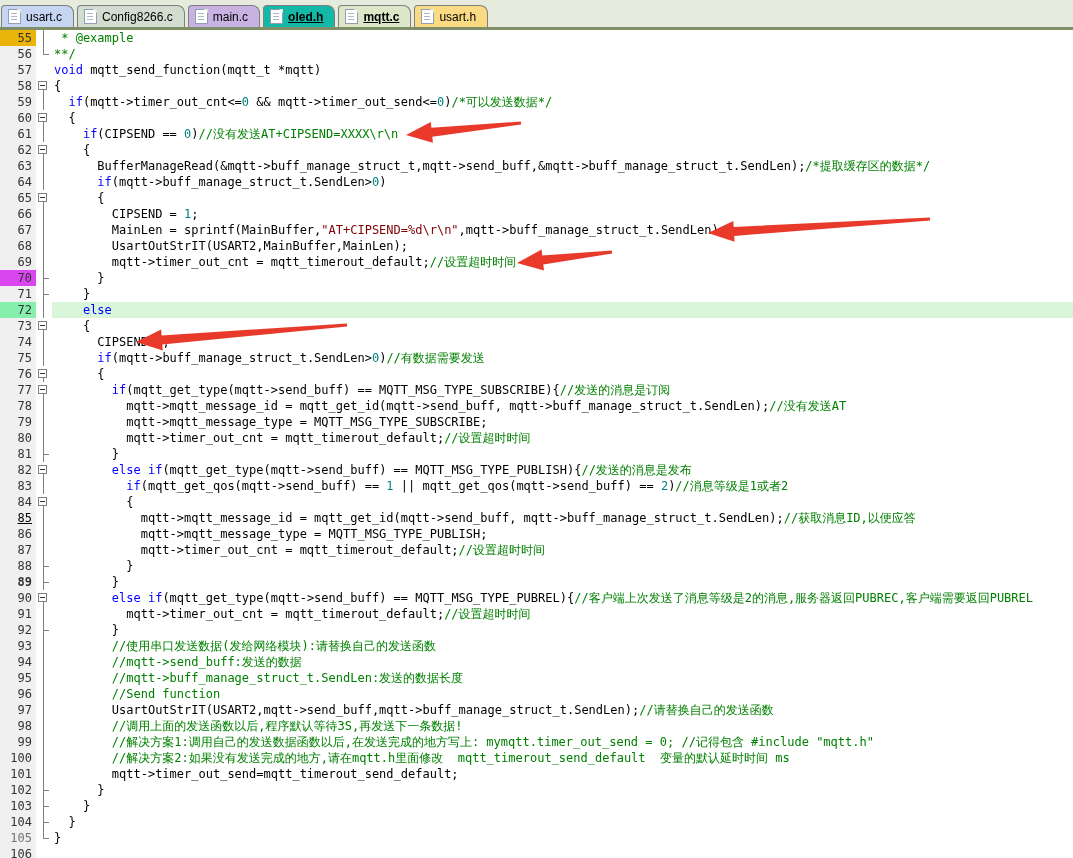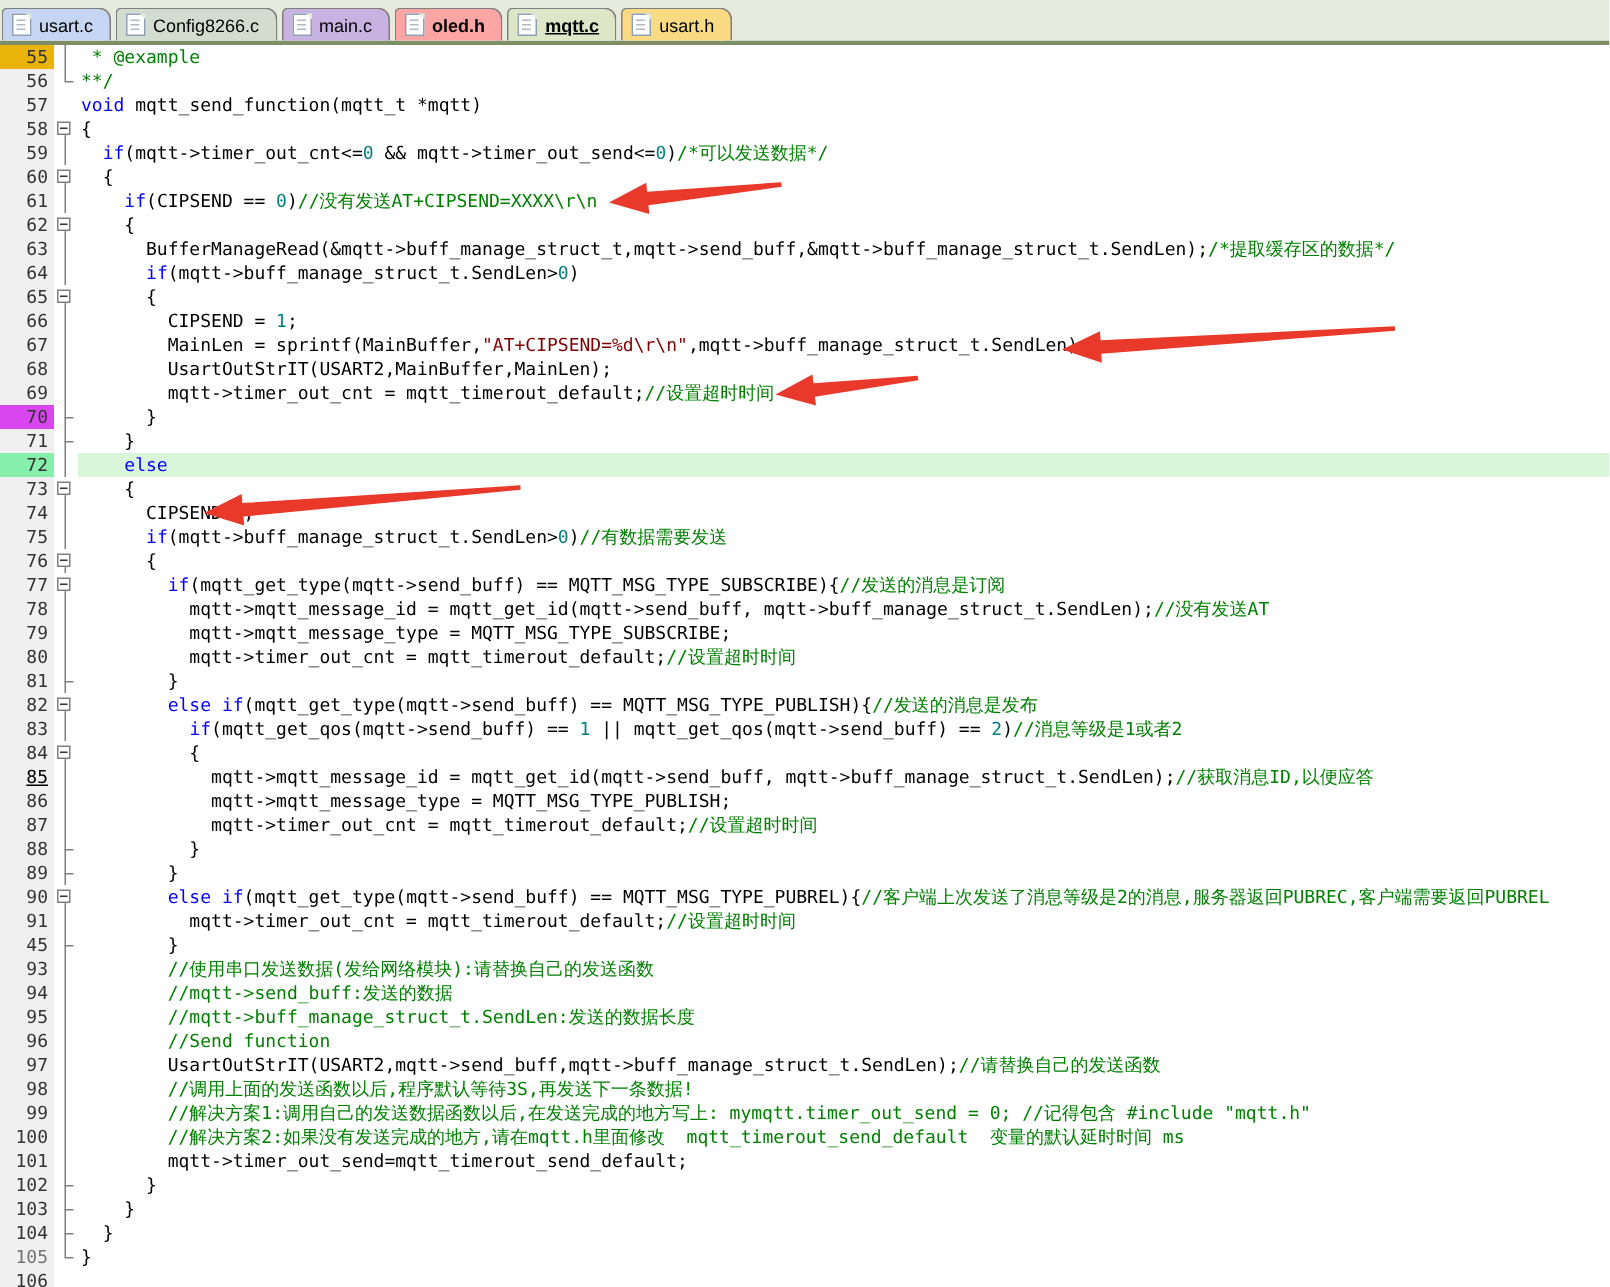--- a/index.html
+++ b/index.html
@@ -73,21 +73,21 @@
       <span class="lbl">usart.c</span>
     </div>
     <div class="tab" style="background: rgb(210, 221, 207);">
       <span class="doc"></span>
       <span class="lbl">Config8266.c</span>
     </div>
     <div class="tab" style="background: rgb(199, 178, 226);">
       <span class="doc"></span>
       <span class="lbl">main.c</span>
     </div>
-    <div class="tab bold" style="background: #fca5a5;">
+    <div class="tab bold" style="background: #14b8a6; text-decoration: underline;">
       <span class="doc"></span>
       <span class="lbl">oled.h</span>
     </div>
     <div class="tab active bold" style="background: rgb(221, 230, 199);">
       <span class="doc"></span>
       <span class="lbl">mqtt.c</span>
     </div>
     <div class="tab" style="background: rgb(250, 218, 130);">
       <span class="doc"></span>
       <span class="lbl">usart.h</span>
@@ -124,24 +124,24 @@
       <div class="row"><span class="num" style="background: rgb(240, 240, 240); color: rgb(51, 51, 51);">79</span><span class="fold"><i class="fv"></i></span><span class="code"><span style="color: rgb(0, 0, 0);">          mqtt-&gt;mqtt_message_type = MQTT_MSG_TYPE_SUBSCRIBE;</span></span></div>
       <div class="row"><span class="num" style="background: rgb(240, 240, 240); color: rgb(51, 51, 51);">80</span><span class="fold"><i class="fv"></i></span><span class="code"><span style="color: rgb(0, 0, 0);">          mqtt-&gt;timer_out_cnt = mqtt_timerout_default;</span><span style="color: rgb(0, 128, 0);">//设置超时时间</span></span></div>
       <div class="row"><span class="num" style="background: rgb(240, 240, 240); color: rgb(51, 51, 51);">81</span><span class="fold"><i class="fv"></i><i class="fh"></i></span><span class="code"><span style="color: rgb(0, 0, 0);">        }</span></span></div>
       <div class="row"><span class="num" style="background: rgb(240, 240, 240); color: rgb(51, 51, 51);">82</span><span class="fold"><i class="fv below"></i><i class="fbox"></i></span><span class="code"><span style="color: rgb(0, 0, 0);">        </span><span style="color: rgb(0, 0, 255);">else</span><span style="color: rgb(0, 0, 0);"> </span><span style="color: rgb(0, 0, 255);">if</span><span style="color: rgb(0, 0, 0);">(mqtt_get_type(mqtt-&gt;send_buff) == MQTT_MSG_TYPE_PUBLISH){</span><span style="color: rgb(0, 128, 0);">//发送的消息是发布</span></span></div>
       <div class="row"><span class="num" style="background: rgb(240, 240, 240); color: rgb(51, 51, 51);">83</span><span class="fold"><i class="fv"></i></span><span class="code"><span style="color: rgb(0, 0, 0);">          </span><span style="color: rgb(0, 0, 255);">if</span><span style="color: rgb(0, 0, 0);">(mqtt_get_qos(mqtt-&gt;send_buff) == </span><span style="color: rgb(0, 128, 128);">1</span><span style="color: rgb(0, 0, 0);"> || mqtt_get_qos(mqtt-&gt;send_buff) == </span><span style="color: rgb(0, 128, 128);">2</span><span style="color: rgb(0, 0, 0);">)</span><span style="color: rgb(0, 128, 0);">//消息等级是1或者2</span></span></div>
       <div class="row"><span class="num" style="background: rgb(240, 240, 240); color: rgb(51, 51, 51);">84</span><span class="fold"><i class="fv below"></i><i class="fbox"></i></span><span class="code"><span style="color: rgb(0, 0, 0);">          {</span></span></div>
       <div class="row"><span class="num" style="background: rgb(240, 240, 240); color: #000000; text-decoration: underline;">85</span><span class="fold"><i class="fv"></i></span><span class="code"><span style="color: rgb(0, 0, 0);">            mqtt-&gt;mqtt_message_id = mqtt_get_id(mqtt-&gt;send_buff, mqtt-&gt;buff_manage_struct_t.SendLen);</span><span style="color: rgb(0, 128, 0);">//获取消息ID,以便应答</span></span></div>
       <div class="row"><span class="num" style="background: rgb(240, 240, 240); color: rgb(51, 51, 51);">86</span><span class="fold"><i class="fv"></i></span><span class="code"><span style="color: rgb(0, 0, 0);">            mqtt-&gt;mqtt_message_type = MQTT_MSG_TYPE_PUBLISH;</span></span></div>
       <div class="row"><span class="num" style="background: rgb(240, 240, 240); color: rgb(51, 51, 51);">87</span><span class="fold"><i class="fv"></i></span><span class="code"><span style="color: rgb(0, 0, 0);">            mqtt-&gt;timer_out_cnt = mqtt_timerout_default;</span><span style="color: rgb(0, 128, 0);">//设置超时时间</span></span></div>
       <div class="row"><span class="num" style="background: rgb(240, 240, 240); color: rgb(51, 51, 51);">88</span><span class="fold"><i class="fv"></i><i class="fh"></i></span><span class="code"><span style="color: rgb(0, 0, 0);">          }</span></span></div>
-      <div class="row"><span class="num" style="background: rgb(240, 240, 240); color: rgb(51, 51, 51);">89</span><span class="fold"><i class="fv"></i><i class="fh"></i></span><span class="code"><span style="color: rgb(0, 0, 0);">        }</span></span></div>
+      <div class="row"><span class="num" style="background: rgb(240, 240, 240); color: rgb(51, 51, 51); font-weight: bold;">89</span><span class="fold"><i class="fv"></i><i class="fh"></i></span><span class="code"><span style="color: rgb(0, 0, 0);">        }</span></span></div>
       <div class="row"><span class="num" style="background: rgb(240, 240, 240); color: rgb(51, 51, 51);">90</span><span class="fold"><i class="fv below"></i><i class="fbox"></i></span><span class="code"><span style="color: rgb(0, 0, 0);">        </span><span style="color: rgb(0, 0, 255);">else</span><span style="color: rgb(0, 0, 0);"> </span><span style="color: rgb(0, 0, 255);">if</span><span style="color: rgb(0, 0, 0);">(mqtt_get_type(mqtt-&gt;send_buff) == MQTT_MSG_TYPE_PUBREL){</span><span style="color: rgb(0, 128, 0);">//客户端上次发送了消息等级是2的消息,服务器返回PUBREC,客户端需要返回PUBREL</span></span></div>
       <div class="row"><span class="num" style="background: rgb(240, 240, 240); color: rgb(51, 51, 51);">91</span><span class="fold"><i class="fv"></i></span><span class="code"><span style="color: rgb(0, 0, 0);">          mqtt-&gt;timer_out_cnt = mqtt_timerout_default;</span><span style="color: rgb(0, 128, 0);">//设置超时时间</span></span></div>
-      <div class="row"><span class="num" style="background: rgb(240, 240, 240); color: rgb(51, 51, 51);">45</span><span class="fold"><i class="fv"></i><i class="fh"></i></span><span class="code"><span style="color: rgb(0, 0, 0);">        }</span></span></div>
+      <div class="row"><span class="num" style="background: rgb(240, 240, 240); color: rgb(51, 51, 51);">92</span><span class="fold"><i class="fv"></i><i class="fh"></i></span><span class="code"><span style="color: rgb(0, 0, 0);">        }</span></span></div>
       <div class="row"><span class="num" style="background: rgb(240, 240, 240); color: rgb(51, 51, 51);">93</span><span class="fold"><i class="fv"></i></span><span class="code"><span style="color: rgb(0, 0, 0);">        </span><span style="color: rgb(0, 128, 0);">//使用串口发送数据(发给网络模块):请替换自己的发送函数</span></span></div>
       <div class="row"><span class="num" style="background: rgb(240, 240, 240); color: rgb(51, 51, 51);">94</span><span class="fold"><i class="fv"></i></span><span class="code"><span style="color: rgb(0, 0, 0);">        </span><span style="color: rgb(0, 128, 0);">//mqtt-&gt;send_buff:发送的数据</span></span></div>
       <div class="row"><span class="num" style="background: rgb(240, 240, 240); color: rgb(51, 51, 51);">95</span><span class="fold"><i class="fv"></i></span><span class="code"><span style="color: rgb(0, 0, 0);">        </span><span style="color: rgb(0, 128, 0);">//mqtt-&gt;buff_manage_struct_t.SendLen:发送的数据长度</span></span></div>
       <div class="row"><span class="num" style="background: rgb(240, 240, 240); color: rgb(51, 51, 51);">96</span><span class="fold"><i class="fv"></i></span><span class="code"><span style="color: rgb(0, 0, 0);">        </span><span style="color: rgb(0, 128, 0);">//Send function</span></span></div>
       <div class="row"><span class="num" style="background: rgb(240, 240, 240); color: rgb(51, 51, 51);">97</span><span class="fold"><i class="fv"></i></span><span class="code"><span style="color: rgb(0, 0, 0);">        UsartOutStrIT(USART2,mqtt-&gt;send_buff,mqtt-&gt;buff_manage_struct_t.SendLen);</span><span style="color: rgb(0, 128, 0);">//请替换自己的发送函数</span></span></div>
       <div class="row"><span class="num" style="background: rgb(240, 240, 240); color: rgb(51, 51, 51);">98</span><span class="fold"><i class="fv"></i></span><span class="code"><span style="color: rgb(0, 0, 0);">        </span><span style="color: rgb(0, 128, 0);">//调用上面的发送函数以后,程序默认等待3S,再发送下一条数据!</span></span></div>
       <div class="row"><span class="num" style="background: rgb(240, 240, 240); color: rgb(51, 51, 51);">99</span><span class="fold"><i class="fv"></i></span><span class="code"><span style="color: rgb(0, 0, 0);">        </span><span style="color: rgb(0, 128, 0);">//解决方案1:调用自己的发送数据函数以后,在发送完成的地方写上: mymqtt.timer_out_send = 0; //记得包含 #include "mqtt.h"</span></span></div>
       <div class="row"><span class="num" style="background: rgb(240, 240, 240); color: rgb(51, 51, 51);">100</span><span class="fold"><i class="fv"></i></span><span class="code"><span style="color: rgb(0, 0, 0);">        </span><span style="color: rgb(0, 128, 0);">//解决方案2:如果没有发送完成的地方,请在mqtt.h里面修改  mqtt_timerout_send_default  变量的默认延时时间 ms</span></span></div>
       <div class="row"><span class="num" style="background: rgb(240, 240, 240); color: rgb(51, 51, 51);">101</span><span class="fold"><i class="fv"></i></span><span class="code"><span style="color: rgb(0, 0, 0);">        mqtt-&gt;timer_out_send=mqtt_timerout_send_default;</span></span></div>
       <div class="row"><span class="num" style="background: rgb(240, 240, 240); color: rgb(51, 51, 51);">102</span><span class="fold"><i class="fv"></i><i class="fh"></i></span><span class="code"><span style="color: rgb(0, 0, 0);">      }</span></span></div>

